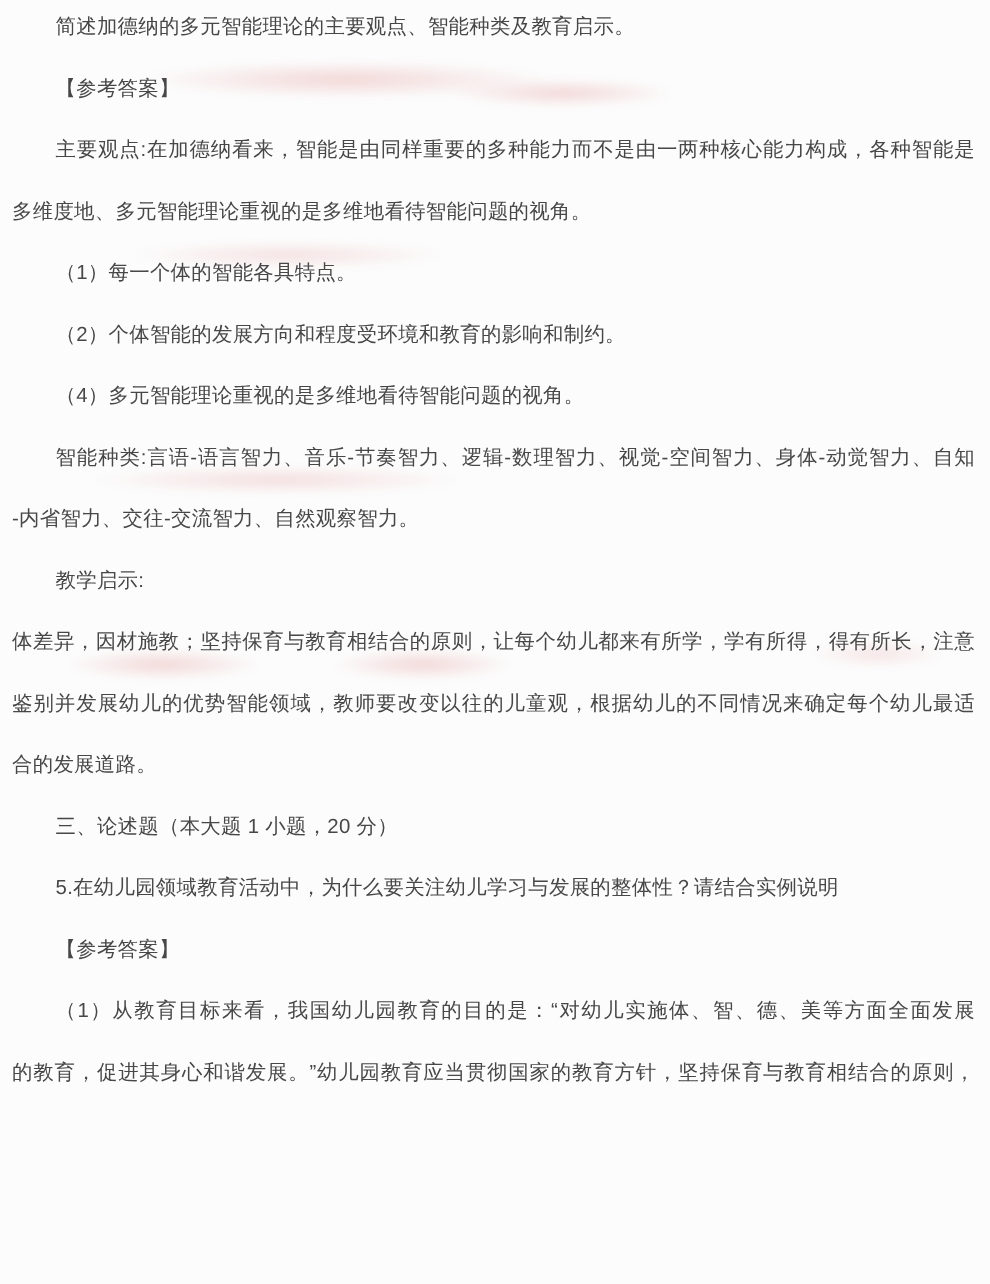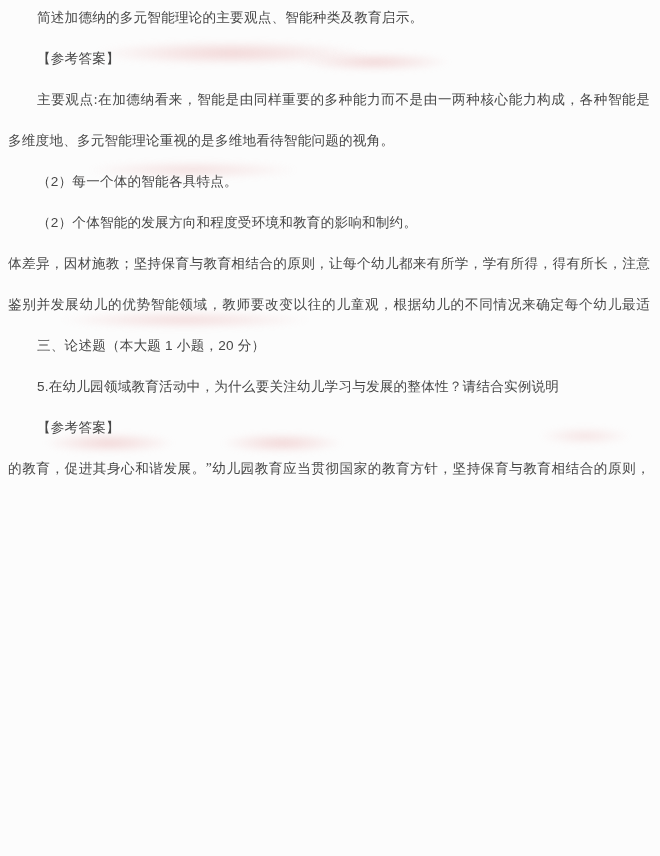--- a/index.html
+++ b/index.html
@@ -27,21 +27,21 @@
     position:relative;
     height:41px;
     line-height:41px;
     text-align:justify;
     white-space:normal;
     z-index:2;
   }
   
   .ind{ text-indent:29px; }
   
-  .fill{ text-align-last:justify;font-family:Liberation Serif, serif; }
+  .fill{ text-align-last:justify; }
   
   .stain{
     position:absolute;
     z-index:1;
     border-radius:50%;
     filter:blur(3px);
     opacity:.55;
     background:radial-gradient(ellipse at center, var(--watermark) 0%, rgba(255,255,255,0) 72%);
     pointer-events:none;
   }
@@ -63,22 +63,28 @@
   <span class="stain s3"></span>
   <span class="stain s4"></span>
   <span class="stain s5"></span>
   <span class="stain s6"></span>
   <span class="stain s7"></span>
 
   <div class="ln ind">简述加德纳的多元智能理论的主要观点、智能种类及教育启示。</div>
   <div class="ln ind">【参考答案】</div>
   <div class="ln ind fill">主要观点:在加德纳看来，智能是由同样重要的多种能力而不是由一两种核心能力构成，各种智能是</div>
   <div class="ln">多维度地、多元智能理论重视的是多维地看待智能问题的视角。</div>
-  <div class="ln ind">（2）每一个体的智能各具特点。</div>
+  <div class="ln ind">（1）每一个体的智能各具特点。</div>
   <div class="ln ind">（2）个体智能的发展方向和程度受环境和教育的影响和制约。</div>
+  <div class="ln ind">（4）多元智能理论重视的是多维地看待智能问题的视角。</div>
+  <div class="ln ind fill">智能种类:言语-语言智力、音乐-节奏智力、逻辑-数理智力、视觉-空间智力、身体-动觉智力、自知</div>
+  <div class="ln">-内省智力、交往-交流智力、自然观察智力。</div>
+  <div class="ln ind">教学启示:</div>
   <div class="ln fill">体差异，因材施教；坚持保育与教育相结合的原则，让每个幼儿都来有所学，学有所得，得有所长，注意</div>
   <div class="ln fill">鉴别并发展幼儿的优势智能领域，教师要改变以往的儿童观，根据幼儿的不同情况来确定每个幼儿最适</div>
+  <div class="ln">合的发展道路。</div>
   <div class="ln ind">三、论述题（本大题 1 小题，20 分）</div>
   <div class="ln ind">5.在幼儿园领域教育活动中，为什么要关注幼儿学习与发展的整体性？请结合实例说明</div>
   <div class="ln ind">【参考答案】</div>
+  <div class="ln ind fill">（1）从教育目标来看，我国幼儿园教育的目的是：“对幼儿实施体、智、德、美等方面全面发展</div>
   <div class="ln fill">的教育，促进其身心和谐发展。”幼儿园教育应当贯彻国家的教育方针，坚持保育与教育相结合的原则，</div>
 
 </div>
 
 </body></html>

